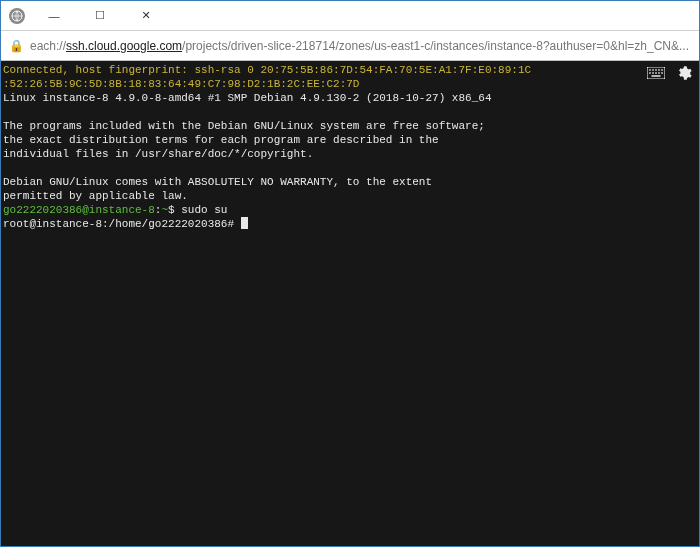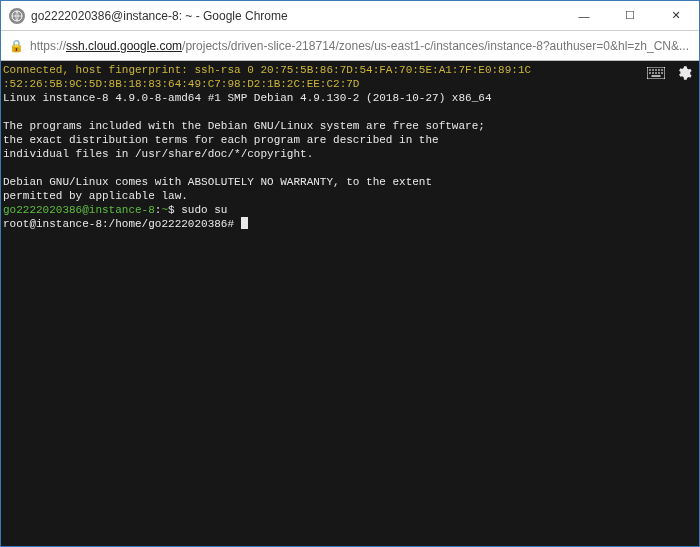--- a/index.html
+++ b/index.html
@@ -87,32 +87,31 @@
 </head>
 <body>
 
 <div class="titlebar">
   <div class="favicon">
     <svg width="12" height="12" viewBox="0 0 24 24">
         <circle cx="12" cy="12" r="10" fill="none" stroke="#fff" stroke-width="2"></circle>
         <path d="M2 12h20M12 2c3 3 3 17 0 20M12 2c-3 3-3 17 0 20" fill="none" stroke="#fff" stroke-width="1.5"></path>
       </svg>
   </div>
-  <div class="title">go2222020386@instance-8: ~ - Google Chrome</div>
   <div class="winbtns">
     <div class="winbtn">—</div>
     <div class="winbtn">☐</div>
     <div class="winbtn close">✕</div>
   </div>
 </div>
 
 <div class="addrbar">
   <span class="lock">🔒</span>
   <div class="url">
-    <span>https://</span><span class="host">ssh.cloud.google.com</span><span>/projects/driven-slice-218714/zones/us-east1-c/instances/instance-8?authuser=0&amp;hl=zh_CN&amp;...</span>
+    <span>each://</span><span class="host">ssh.cloud.google.com</span><span>/projects/driven-slice-218714/zones/us-east1-c/instances/instance-8?authuser=0&amp;hl=zh_CN&amp;...</span>
   </div>
 </div>
 
 <div class="terminal-wrap">
   <div class="term-icons">
     <div class="kbd-icon">
       <svg width="18" height="12" viewBox="0 0 24 16">
           <rect x="0" y="0" width="24" height="16" rx="2" fill="none" stroke="#eaeaea" stroke-width="1.5"></rect>
           <rect x="3" y="3" width="2" height="2" fill="#eaeaea"></rect>
           <rect x="7" y="3" width="2" height="2" fill="#eaeaea"></rect>

